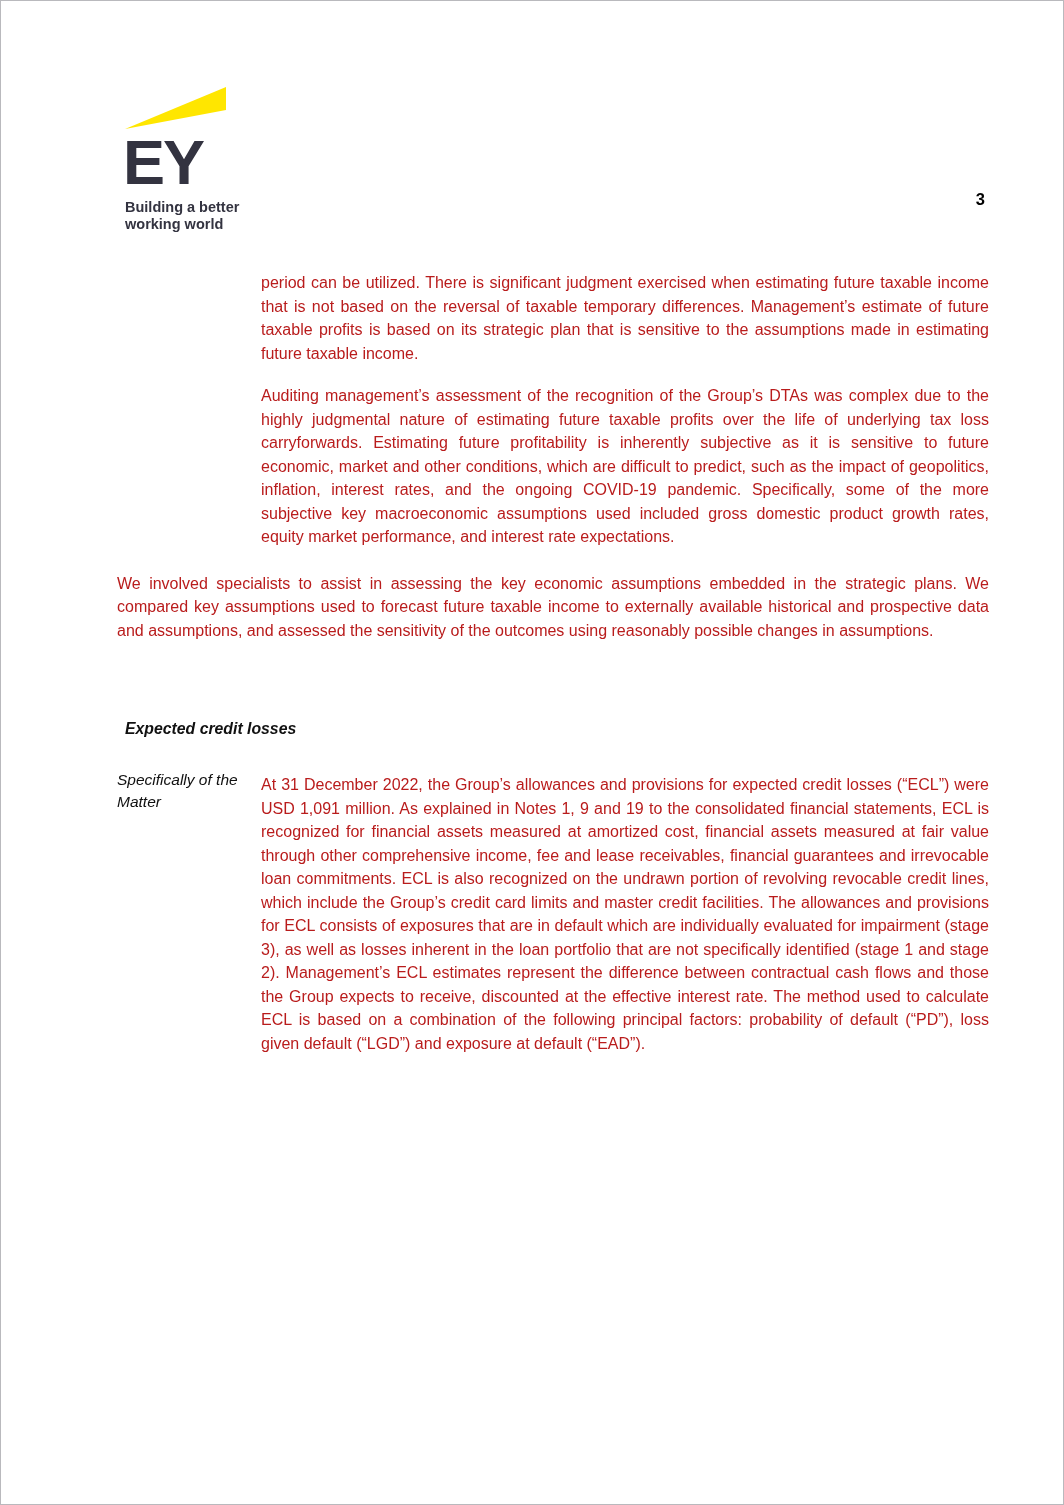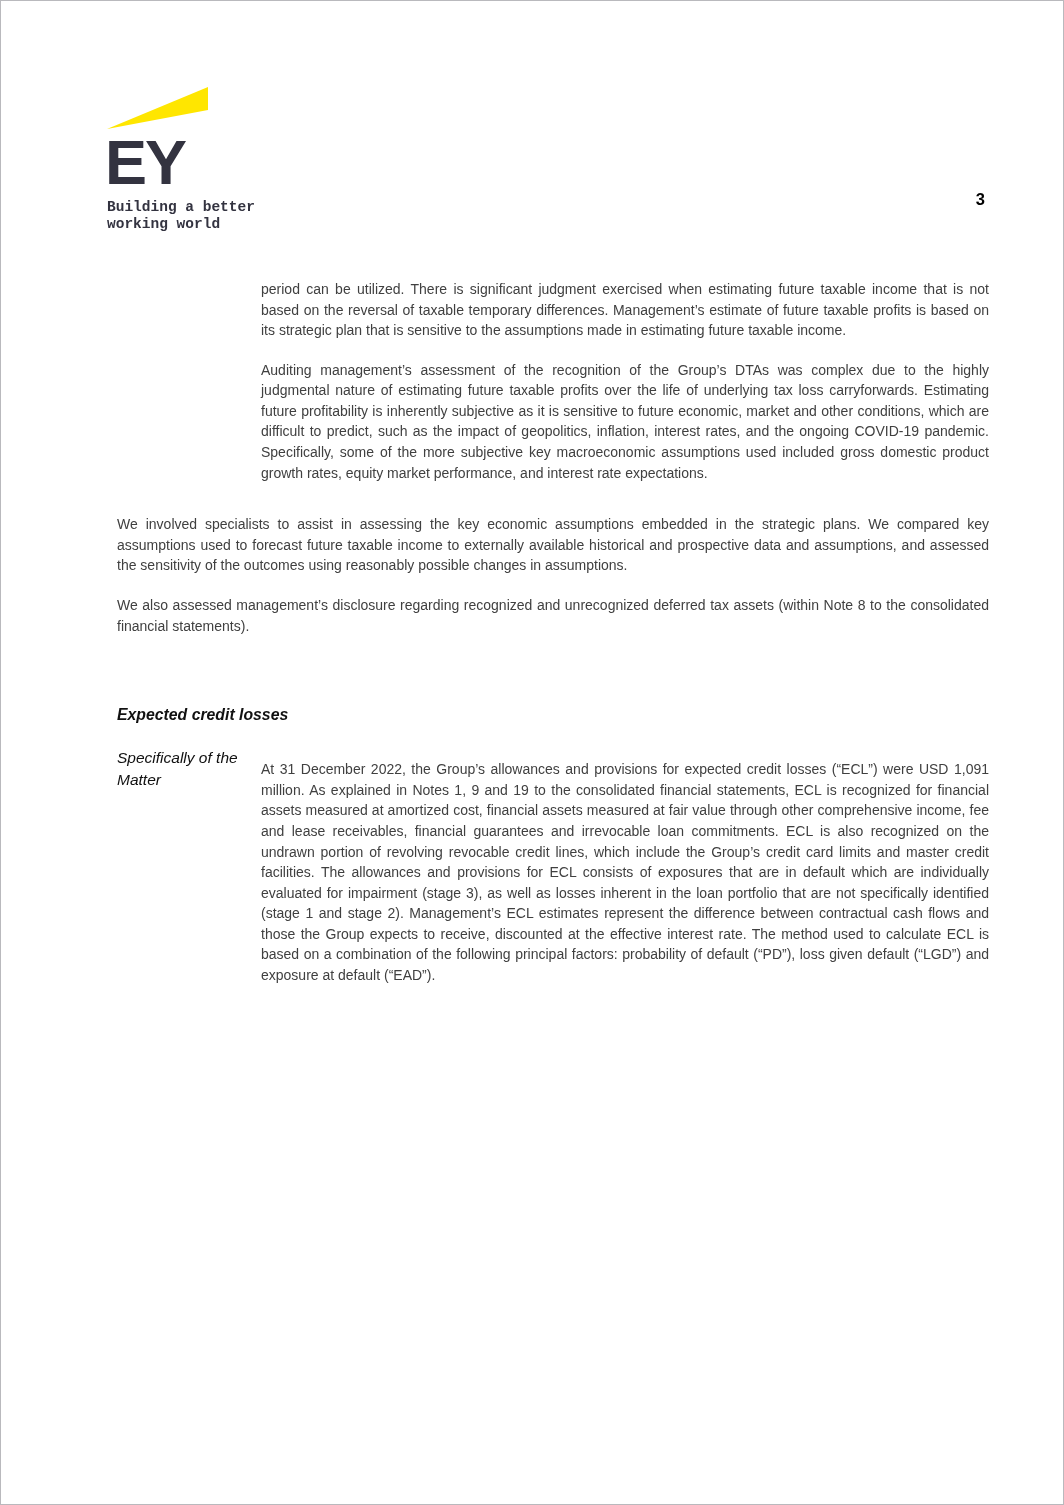--- a/index.html
+++ b/index.html
@@ -17,21 +17,21 @@
     height: 1505px;
     background: #ffffff;
     border: 1px solid #b9b9bd;
     box-sizing: border-box;
     overflow: hidden;
   }
 
   
   .logo-block {
     position: absolute;
-    left: 106px;
+    left: 124px;
     top: 86px;
     width: 200px;
   }
   .logo-beam {
     width: 104px;
     height: 44px;
     display: block;
   }
   .logo-ey {
     display: block;
@@ -40,21 +40,21 @@
     font-family: "Liberation Sans", sans-serif;
     font-weight: bold;
     font-size: 63px;
     line-height: 0.88;
     letter-spacing: -2px;
     color: #333340;
   }
   .logo-tag {
     display: block;
     margin-top: 9px;
-    font-family: Liberation Mono, monospace;
+    font-family: Liberation Sans, sans-serif;
     font-weight: bold;
     font-size: 14.5px;
     line-height: 1.12;
     color: #333340;
     width: 150px;
   }
 
   
   .page-number {
     position: absolute;
@@ -84,38 +84,38 @@
     line-height: 1.42;
     color: #111;
     padding-right: 6px;
     box-sizing: border-box;
   }
   .row-body {
     flex: 1 1 auto;
     min-width: 0;
   }
   p.para {
-    margin: 12px 0 19px 0;
-    font-size: 14px;
+    margin: 4px 0 19px 0;
+    font-size: 16px;
     line-height: 1.47;
     text-align: justify;
     text-justify: inter-word;
-    color: #404040;
+    color: #b91c1c;
     hyphens: none;
   }
   p.para:last-child {
     margin-bottom: 0;
   }
   .section-heading {
     font-style: italic;
     font-weight: bold;
     font-size: 15.8px;
     line-height: 1.4;
     color: #111;
-    margin: 0;
+    margin: 8px;
   }
   .spacer-lg { height: 68px; }
   .spacer-md { height: 21px; }
   .spacer-sm { height: 19px; }
 </style>
 </head>
 <body>
 
 <div class="page">
 
@@ -137,21 +137,20 @@
         <p class="para">period can be utilized. There is significant judgment exercised when estimating future taxable income that is not based on the reversal of taxable temporary differences. Management’s estimate of future taxable profits is based on its strategic plan that is sensitive to the assumptions made in estimating future taxable income.</p>
         <p class="para">Auditing management’s assessment of the recognition of the Group’s DTAs was complex due to the highly judgmental nature of estimating future taxable profits over the life of underlying tax loss carryforwards. Estimating future profitability is inherently subjective as it is sensitive to future economic, market and other conditions, which are difficult to predict, such as the impact of geopolitics, inflation, interest rates, and the ongoing COVID-19 pandemic. Specifically, some of the more subjective key macroeconomic assumptions used included gross domestic product growth rates, equity market performance, and interest rate expectations.</p>
       </div>
     </div>
 
     <div class="spacer-sm"></div>
 
     <div class="row">
       <div class="row-body">
         <p class="para">We involved specialists to assist in assessing the key economic assumptions embedded in the strategic plans. We compared key assumptions used to forecast future taxable income to externally available historical and prospective data and assumptions, and assessed the sensitivity of the outcomes using reasonably possible changes in assumptions.</p>
-        <p class="para">We also assessed management’s disclosure regarding recognized and unrecognized deferred tax assets (within Note 8 to the consolidated financial statements).</p>
       </div>
     </div>
 
     <div class="spacer-lg"></div>
 
     <div class="section-heading">Expected credit losses</div>
 
     <div class="spacer-md"></div>
 
     <div class="row">

